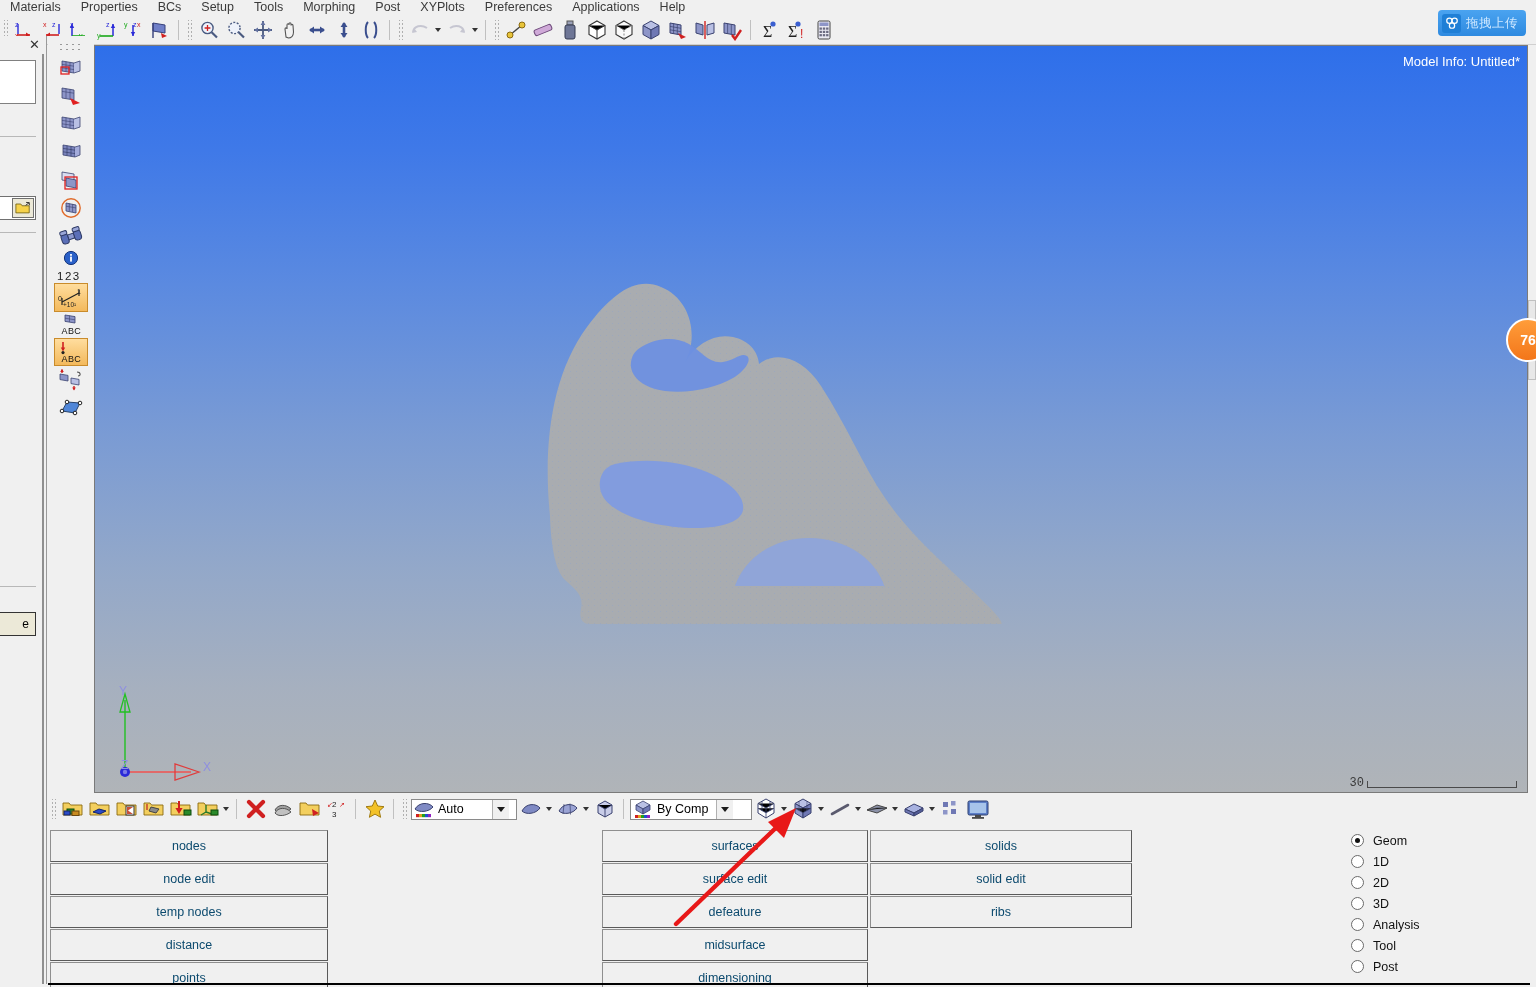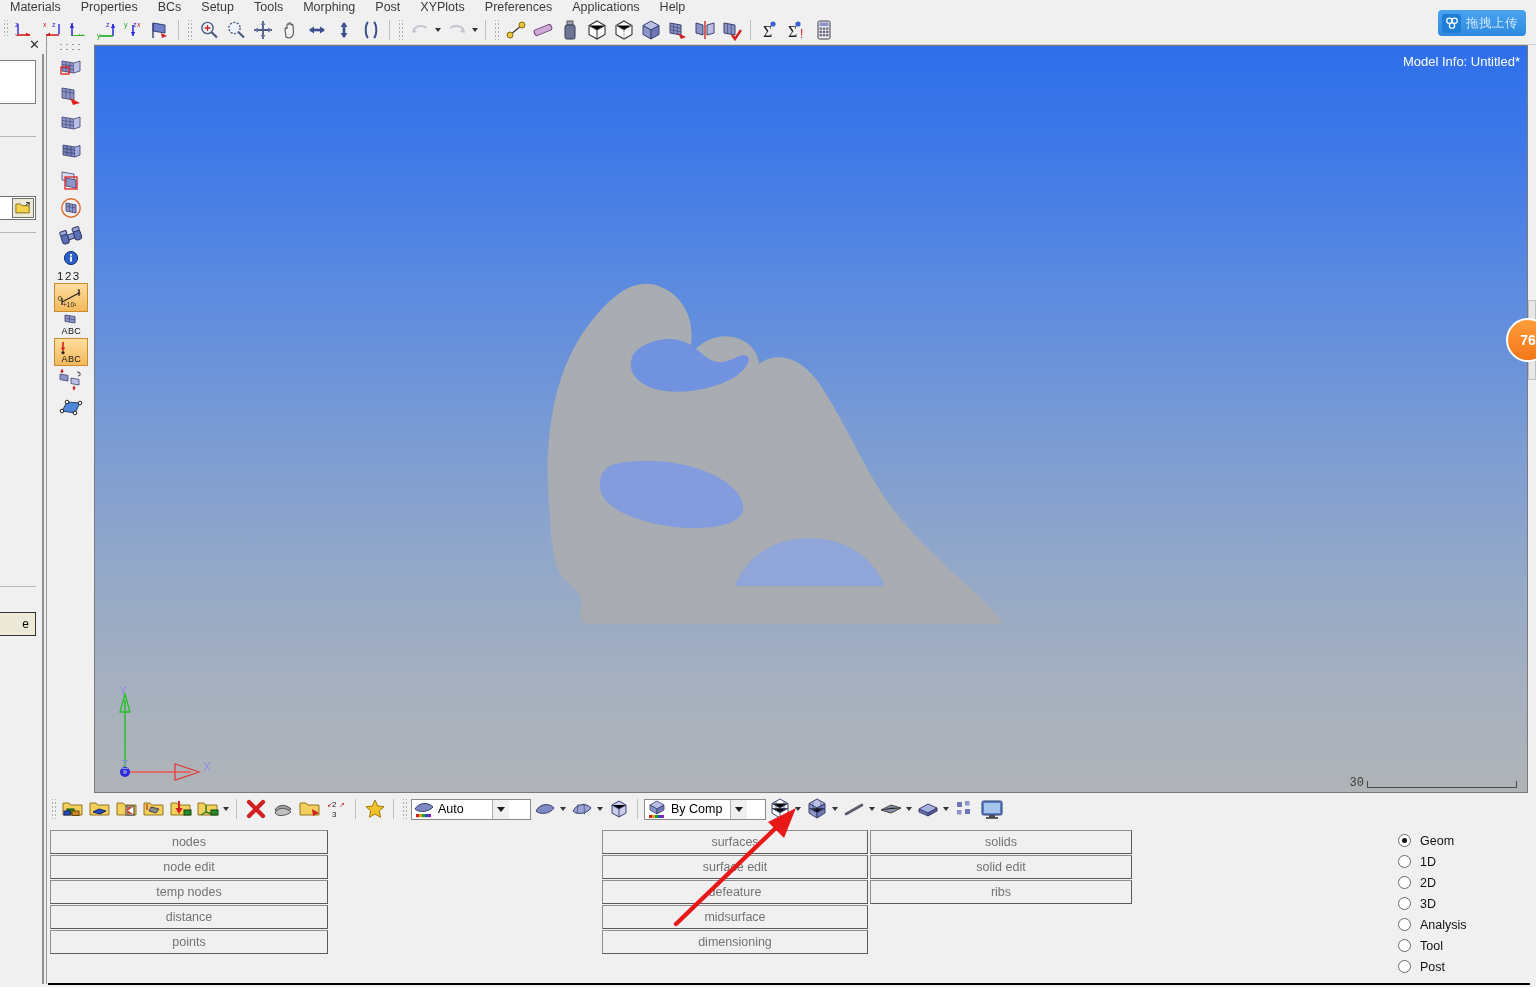--- a/index.html
+++ b/index.html
@@ -178,31 +178,31 @@
     content: ""; border-left: 4px solid transparent; border-right: 4px solid transparent;
     border-top: 5px solid #1a1a1a;
   }
 
   
   .panelgrid {
     position: absolute; left: 50px; top: 830px; width: 1340px; height: 110px;
   }
   .pcol { position: absolute; top: 0; }
   .pbtn {
-    height: 24px; margin-bottom: 1px;
+    height: 32px; margin-bottom: 1px;
     background: #f0f0f0; border: 1px solid #8f8f8f;
     border-right-color: #5a5a5a; border-bottom-color: #5a5a5a;
     display: flex; align-items: center; justify-content: center;
-    font-size: 12.5px; color: #737373; cursor: pointer; white-space: nowrap;
+    font-size: 12.5px; color: #0c4a6e; cursor: pointer; white-space: nowrap;
   }
   .pbtn.blank { visibility: hidden; }
 
   
   .radios {
-    position: absolute; left: 1398px; top: 830px; width: 138px; height: 150px; text-align: right;
+    position: absolute; left: 1351px; top: 830px; width: 138px; height: 150px; text-align: right;
   }
   .rrow { height: 21px; display: flex; align-items: center; cursor: pointer; }
   .rdot {
     width: 13px; height: 13px; border-radius: 50%;
     background: #fff; border: 1.5px solid #6a6a6a; margin-right: 9px;
     display: flex; align-items: center; justify-content: center;
   }
   .rdot.on::after { content: ""; width: 5px; height: 5px; border-radius: 50%; background: #111; }
   .rlbl { font-size: 12.5px; color: #111; }
 
@@ -777,21 +777,21 @@
     <div class="tbi">
       <svg width="22" height="22" viewBox="0 0 22 22">
         <path d="M11 2 L13.7 8 L20 8.7 L15.3 13 L16.6 19.3 L11 16.1 L5.4 19.3
                  L6.7 13 L2 8.7 L8.3 8 Z" fill="#f3c228" stroke="#a07a10" stroke-width="1"></path>
       </svg>
     </div>
 
     <div class="tb-sep"></div>
     <div class="tb-grip"></div>
 
-    <div class="combo" style="width:120px;">
+    <div class="combo" style="width:106px;">
       <div class="cb-ico">
         <svg width="22" height="19" viewBox="0 0 22 19">
           <path d="M2 9 C6 2, 16 2, 20 7 C16 12, 6 13, 2 9 Z" fill="#7f8ac4" stroke="#39406e"></path>
           <g>
             <rect x="3" y="14" width="3" height="3.2" fill="#d02020"></rect>
             <rect x="6" y="14" width="3" height="3.2" fill="#e0a020"></rect>
             <rect x="9" y="14" width="3" height="3.2" fill="#20a020"></rect>
             <rect x="12" y="14" width="3" height="3.2" fill="#2050d0"></rect>
             <rect x="15" y="14" width="3" height="3.2" fill="#9020c0"></rect>
           </g>

